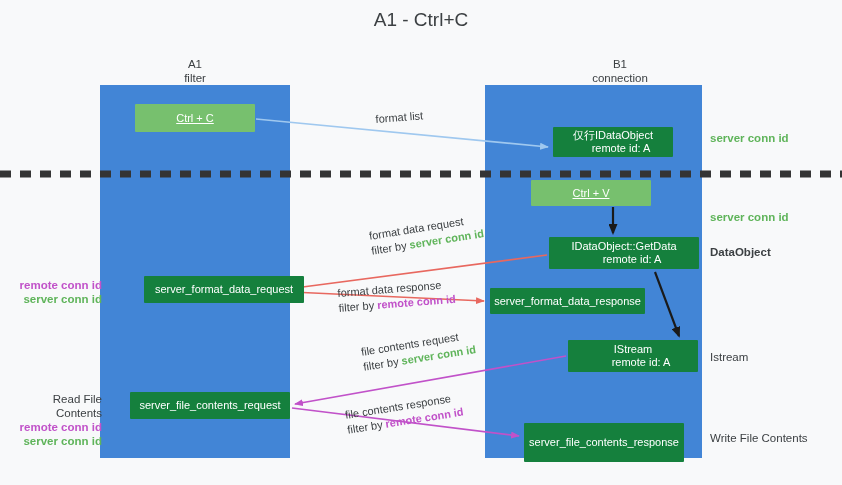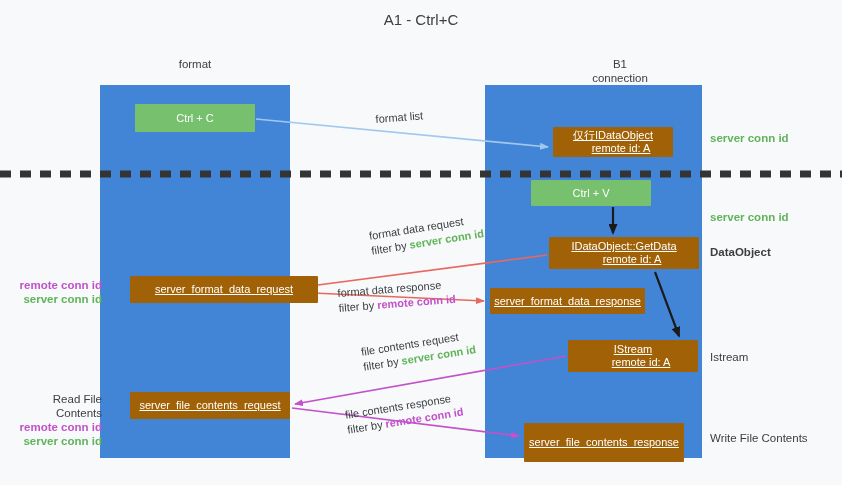--- a/index.html
+++ b/index.html
@@ -17,21 +17,21 @@
     position: absolute;
     left: 0; top: 0;
     width: 842px; height: 485px;
   }
   .abs { position: absolute; }
 
   
   #title {
     left: 0; top: 10px; width: 842px;
     text-align: center;
-    font-size: 15px;
+    font-size: 19px;
     line-height: 20px;
     color: #3c4043;
   }
 
   
   .col-header {
     text-align: center;
     font-size: 11.5px;
     line-height: 14px;
     color: #3c4043;
@@ -47,29 +47,29 @@
     color: #ffffff;
     font-size: 11px;
     line-height: 13px;
     display: flex;
     flex-direction: column;
     align-items: center;
     justify-content: center;
     text-align: center;
     padding: 2px 4px;
   }
-  .box-green  { background: #77c06e; }
-  .box-orange { background: #a16207; text-decoration: underline; }
+  .box-green  { background: #77c06e; text-decoration: underline; }
+  .box-orange { background: #15803d; }
   .box .l2 { display: block; margin-left: 16px; }
 
   #box-ctrl-c   { left: 135px; top: 104px;  width: 120px; height: 28px; }
   #box-idataobj { left: 553px; top: 127px;  width: 120px; height: 30px; }
   #box-ctrl-v   { left: 531px; top: 180px;  width: 120px; height: 26px; }
   #box-getdata  { left: 549px; top: 237px;  width: 150px; height: 32px; }
-  #box-fmt-req  { left: 130px; top: 276px;  width: 188px; height: 27px; }
+  #box-fmt-req  { left: 144px; top: 276px;  width: 160px; height: 27px; }
   #box-fmt-resp { left: 490px; top: 288px;  width: 155px; height: 26px; }
   #box-istream  { left: 568px; top: 340px;  width: 130px; height: 32px; }
   #box-file-req { left: 130px; top: 392px;  width: 160px; height: 27px; }
   #box-file-resp{ left: 524px; top: 423px;  width: 160px; height: 39px; }
 
   
   .side-label { font-size: 11.5px; line-height: 14px; }
   .green-txt  { color: #5fb45a; font-weight: bold; }
   .purple-txt { color: #c152c9; font-weight: bold; }
   .plain-txt  { color: #3c4043; }
@@ -141,21 +141,22 @@
   <line x1="566" y1="356" x2="295" y2="404" stroke="#c152c9" stroke-width="1.6" marker-end="url(#ah-purple)"></line>
 
   <line x1="292" y1="408" x2="519" y2="436" stroke="#c152c9" stroke-width="1.6" marker-end="url(#ah-purple)"></line>
 </svg>
 
 <div class="abs" id="title">
   <div>A1 - Ctrl+C</div>
 </div>
 
 <div class="abs col-header" id="hdr-a1">
-  <span class="hdr-sub">format</span>
+  <span class="hdr-main">A1</span>
+  <span class="hdr-sub">filter</span>
 </div>
 <div class="abs col-header" id="hdr-b1">
   <span class="hdr-main">B1</span>
   <span class="hdr-sub">connection</span>
 </div>
 
 <div class="abs box box-green" id="box-ctrl-c">
   <span>Ctrl + C</span>
 </div>
 

